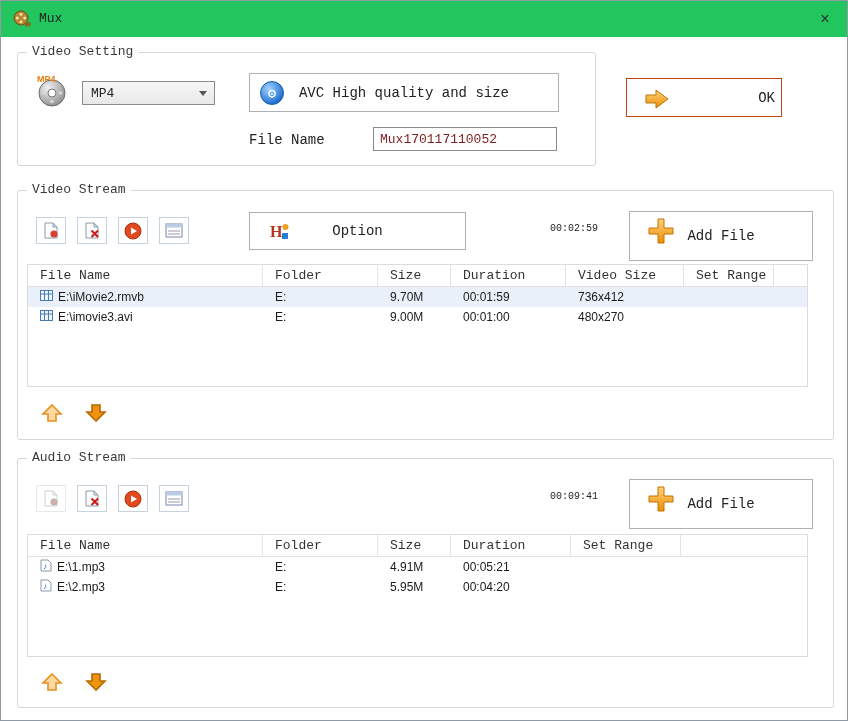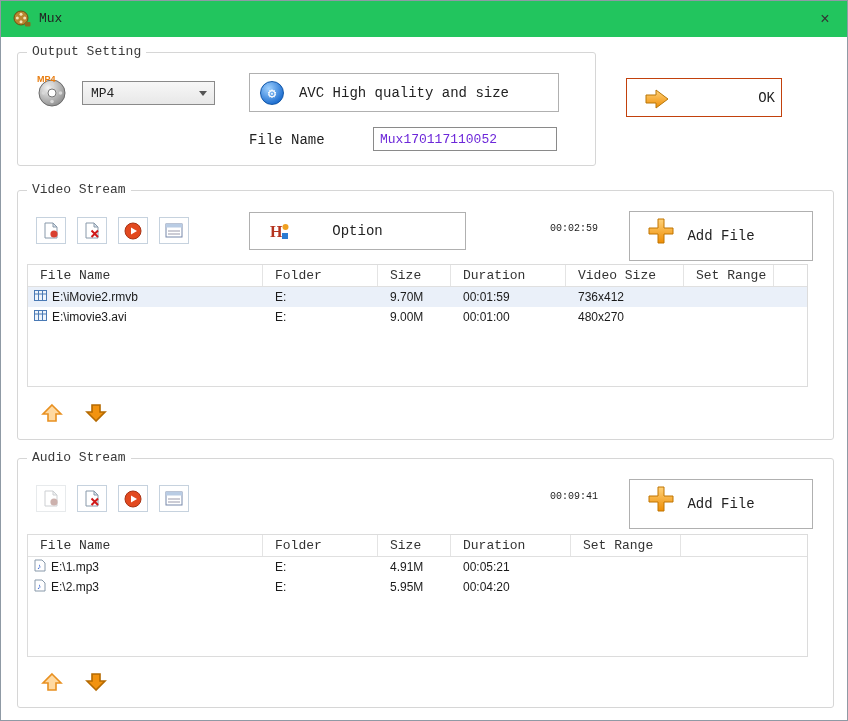--- a/index.html
+++ b/index.html
@@ -43,21 +43,21 @@
   .mp4-icon{position:absolute;left:18px;top:20px;width:32px;height:35px;}
   .combo{
     position:absolute;left:64px;top:28px;width:133px;height:24px;box-sizing:border-box;
     border:1px solid #8a8a8a;background:linear-gradient(#f7f7f7,#e8e8e8);
     display:flex;align-items:center;padding-left:8px;font-size:13px;cursor:pointer;
   }
   .combo-arrow{position:absolute;right:7px;top:9px;width:0;height:0;border-left:4px solid transparent;border-right:4px solid transparent;border-top:5px solid #555;}
   .file-name-label{position:absolute;left:231px;top:79px;font-size:14px;color:#222;}
   .file-name-input{
     position:absolute;left:355px;top:74px;width:184px;height:24px;box-sizing:border-box;
-    border:1px solid #8a8a8a;font-family:inherit;font-size:13px;padding:0 6px;color:#6d28d9;background:#fff;
+    border:1px solid #8a8a8a;font-family:inherit;font-size:13px;padding:0 6px;color:#7f1d1d;background:#fff;
   }
   
   .toolbar{position:absolute;left:18px;top:26px;display:flex;gap:11px;}
   .tool-btn{
     width:30px;height:27px;box-sizing:border-box;background:#fff;border:1px solid #c6d2de;
     display:flex;align-items:center;justify-content:center;padding:0;cursor:pointer;
   }
   .tool-btn.disabled{opacity:.45;filter:grayscale(.6);}
   .time-label{position:absolute;left:500px;top:32px;width:112px;text-align:center;font-size:10px;color:#222;}
   
@@ -66,21 +66,21 @@
     border:1px solid #dcdcdc;background:#fff;font-family:"Liberation Sans","DejaVu Sans",sans-serif;overflow:hidden;
   }
   .audio-group .table{top:75px;}
   .thead{display:flex;height:22px;border-bottom:1px solid #e0e0e0;box-sizing:border-box;
     font-family:"Liberation Mono","DejaVu Sans Mono",monospace;font-size:13px;color:#333;}
   .th{display:flex;align-items:center;padding-left:12px;border-right:1px solid #e4e4e4;box-sizing:border-box;}
   .th.col-fill{border-right:none;flex:1;}
   .trow{display:flex;height:20px;align-items:center;font-size:12px;color:#1a1a1a;cursor:default;}
   .trow.selected{background:#eaf0f9;}
   .td{display:flex;align-items:center;gap:5px;padding-left:12px;box-sizing:border-box;overflow:hidden;white-space:nowrap;}
-  .td.col-name{padding-left:6px;}
+  .td.col-name{}
   .col-name{width:235px;}
   .col-folder{width:115px;}
   .col-size{width:73px;}
   .col-dur{width:115px;}
   .col-vsize{width:118px;}
   .col-range{width:90px;text-align:right;}
   .audio-group .col-dur{width:120px;}
   .audio-group .col-range{width:110px;}
   
   .move-btns{position:absolute;left:22px;top:212px;display:flex;gap:20px;}
@@ -114,21 +114,21 @@
         <circle cx="11.7" cy="8" r="1.5" fill="#f3e2b5"></circle>
         <circle cx="8" cy="11.7" r="1.5" fill="#f3e2b5"></circle>
         <rect x="12" y="12" width="5.5" height="4.5" rx="1" fill="#8a6a1f"></rect>
       </svg>
     </span>
     <span class="win-title">Mux</span>
     <button class="close-btn">×</button>
   </div>
 
   <div class="group output-group">
-    <span class="legend">Output Setting</span>
+    <span class="legend">Video Setting</span>
 
     <span class="mp4-icon">
       <svg width="32" height="35" viewBox="0 0 32 35">
         <circle cx="16" cy="20" r="13" fill="url(#discg)" stroke="#6b6b6b"></circle>
         <circle cx="16" cy="20" r="4" fill="#fff" stroke="#777"></circle>
         <circle cx="16" cy="11.5" r="1.8" fill="#d8d8d8"></circle>
         <circle cx="7.5" cy="20" r="1.8" fill="#d8d8d8"></circle>
         <circle cx="24.5" cy="20" r="1.8" fill="#d8d8d8"></circle>
         <circle cx="16" cy="28.5" r="1.8" fill="#d8d8d8"></circle>
         <text x="1" y="9" font-size="9" font-weight="bold" fill="#e87d10" font-family="sans-serif">MP4</text>

